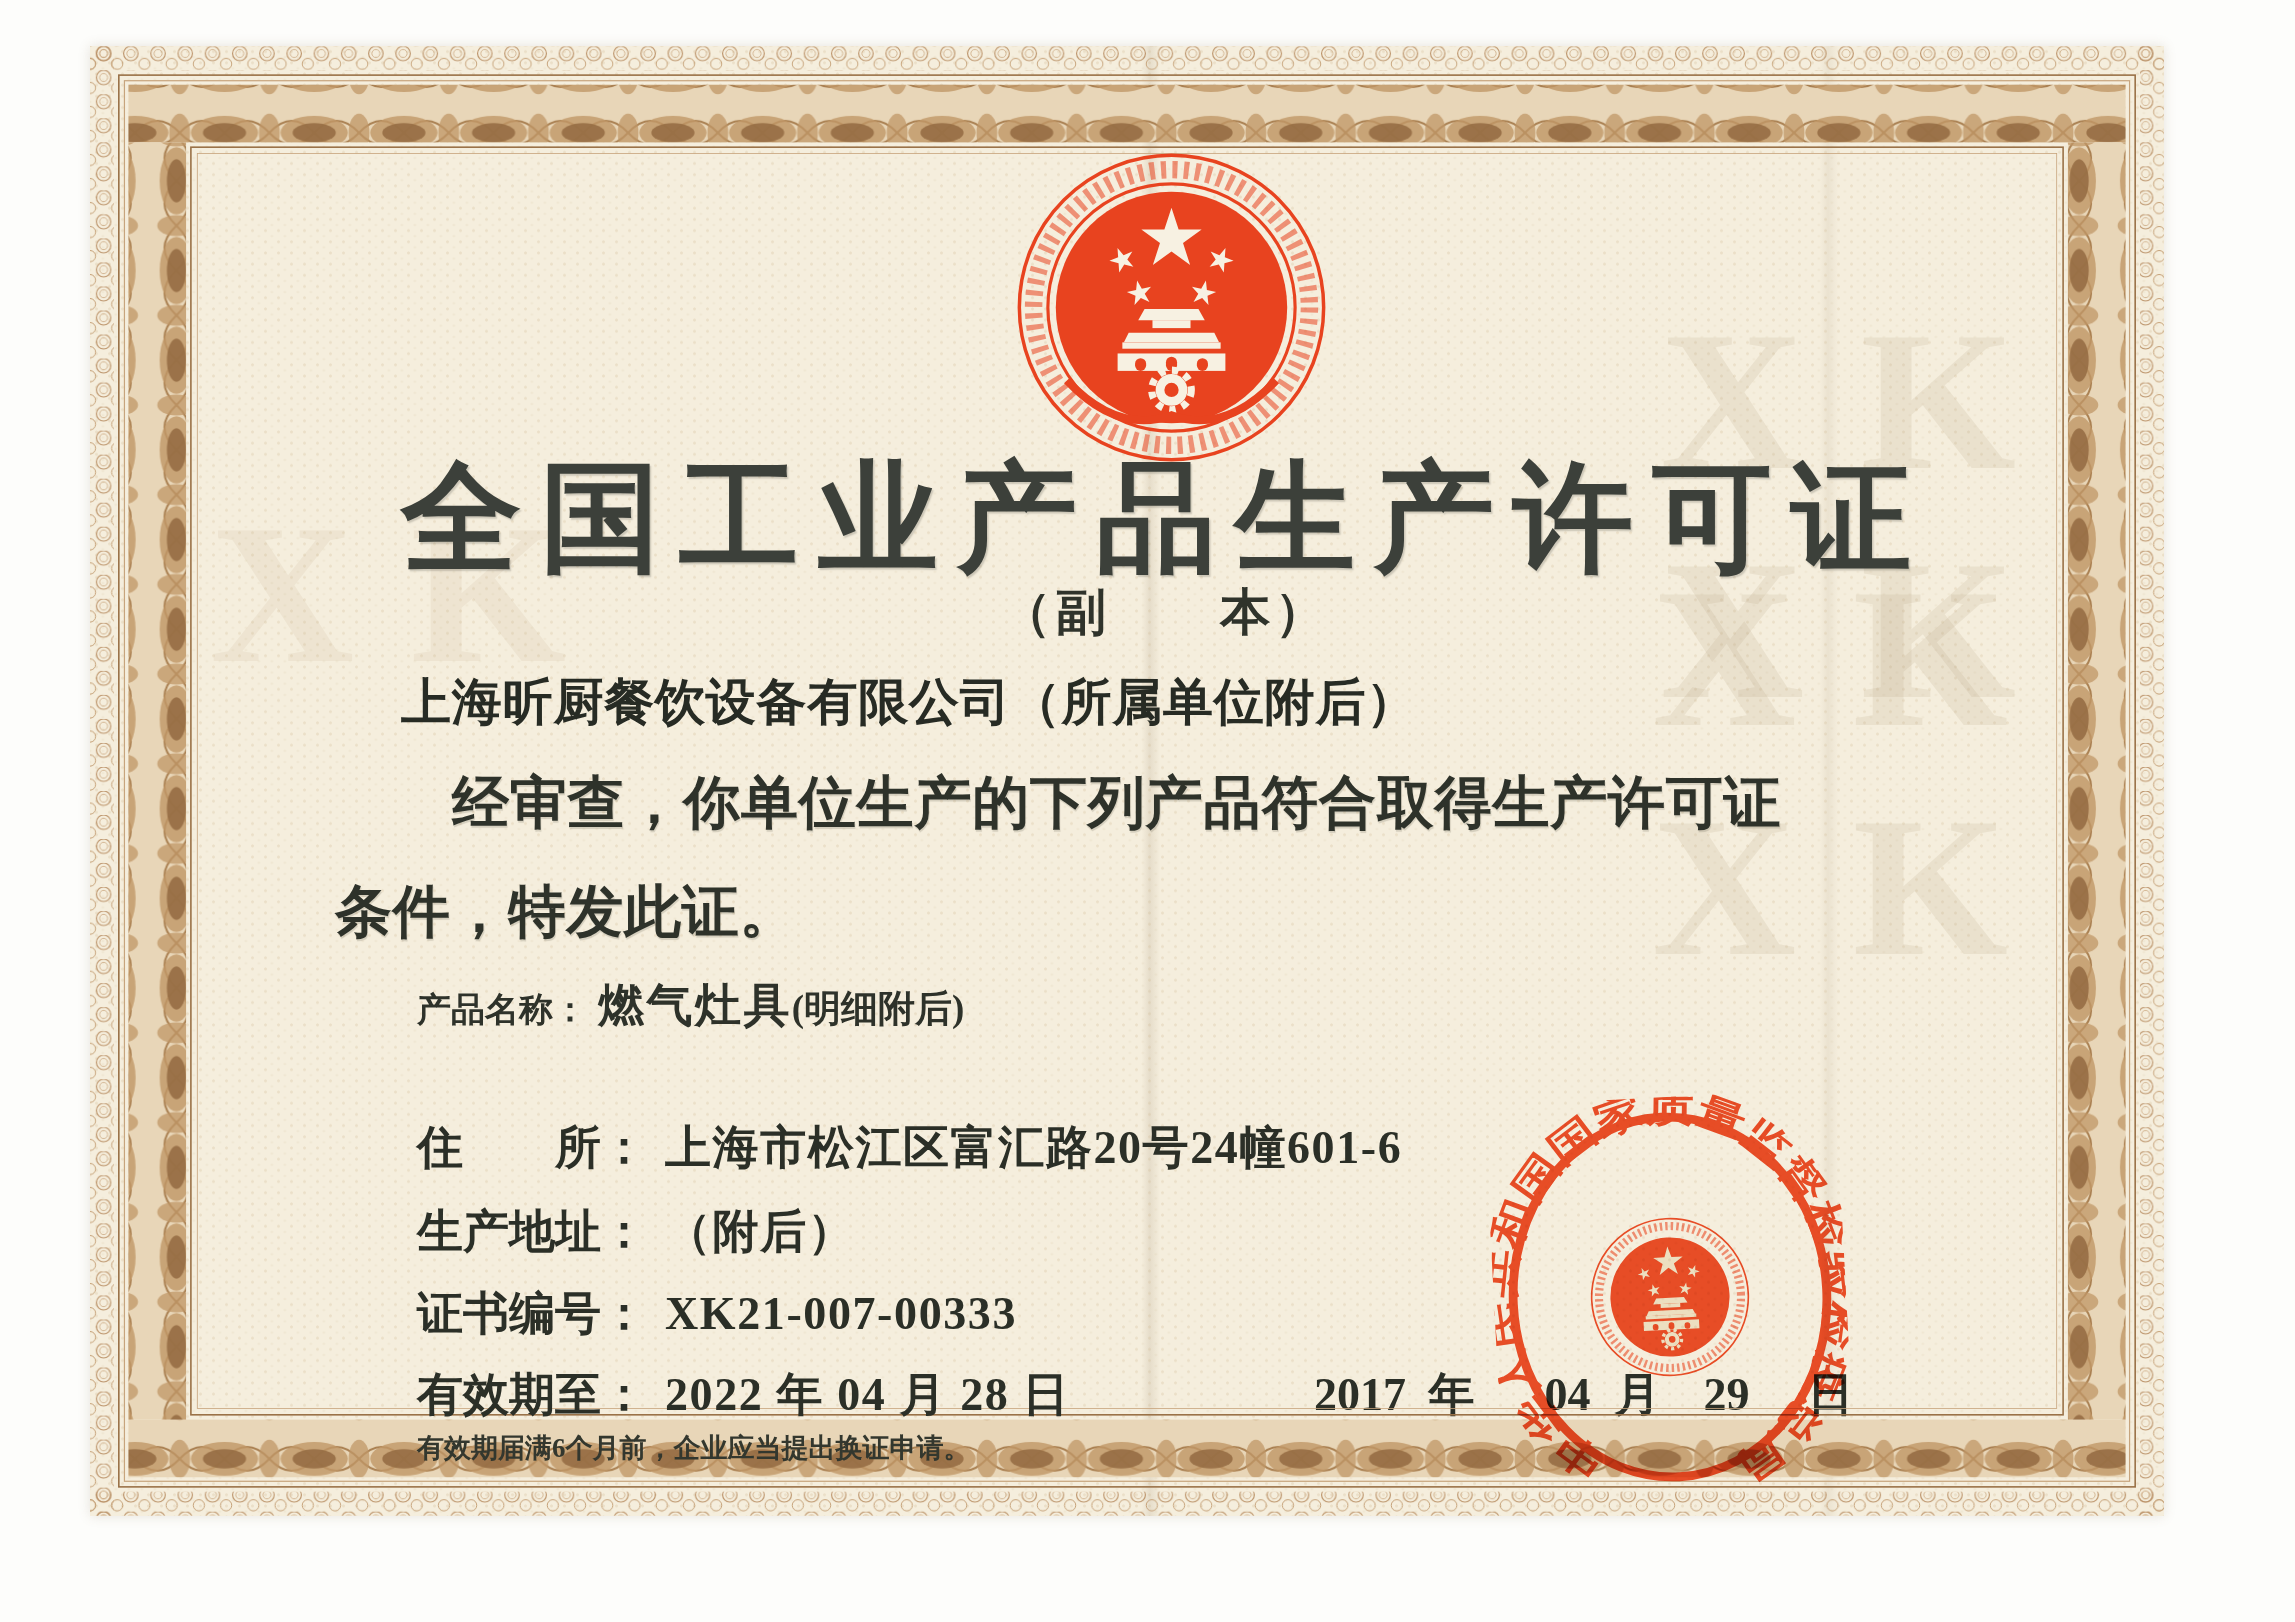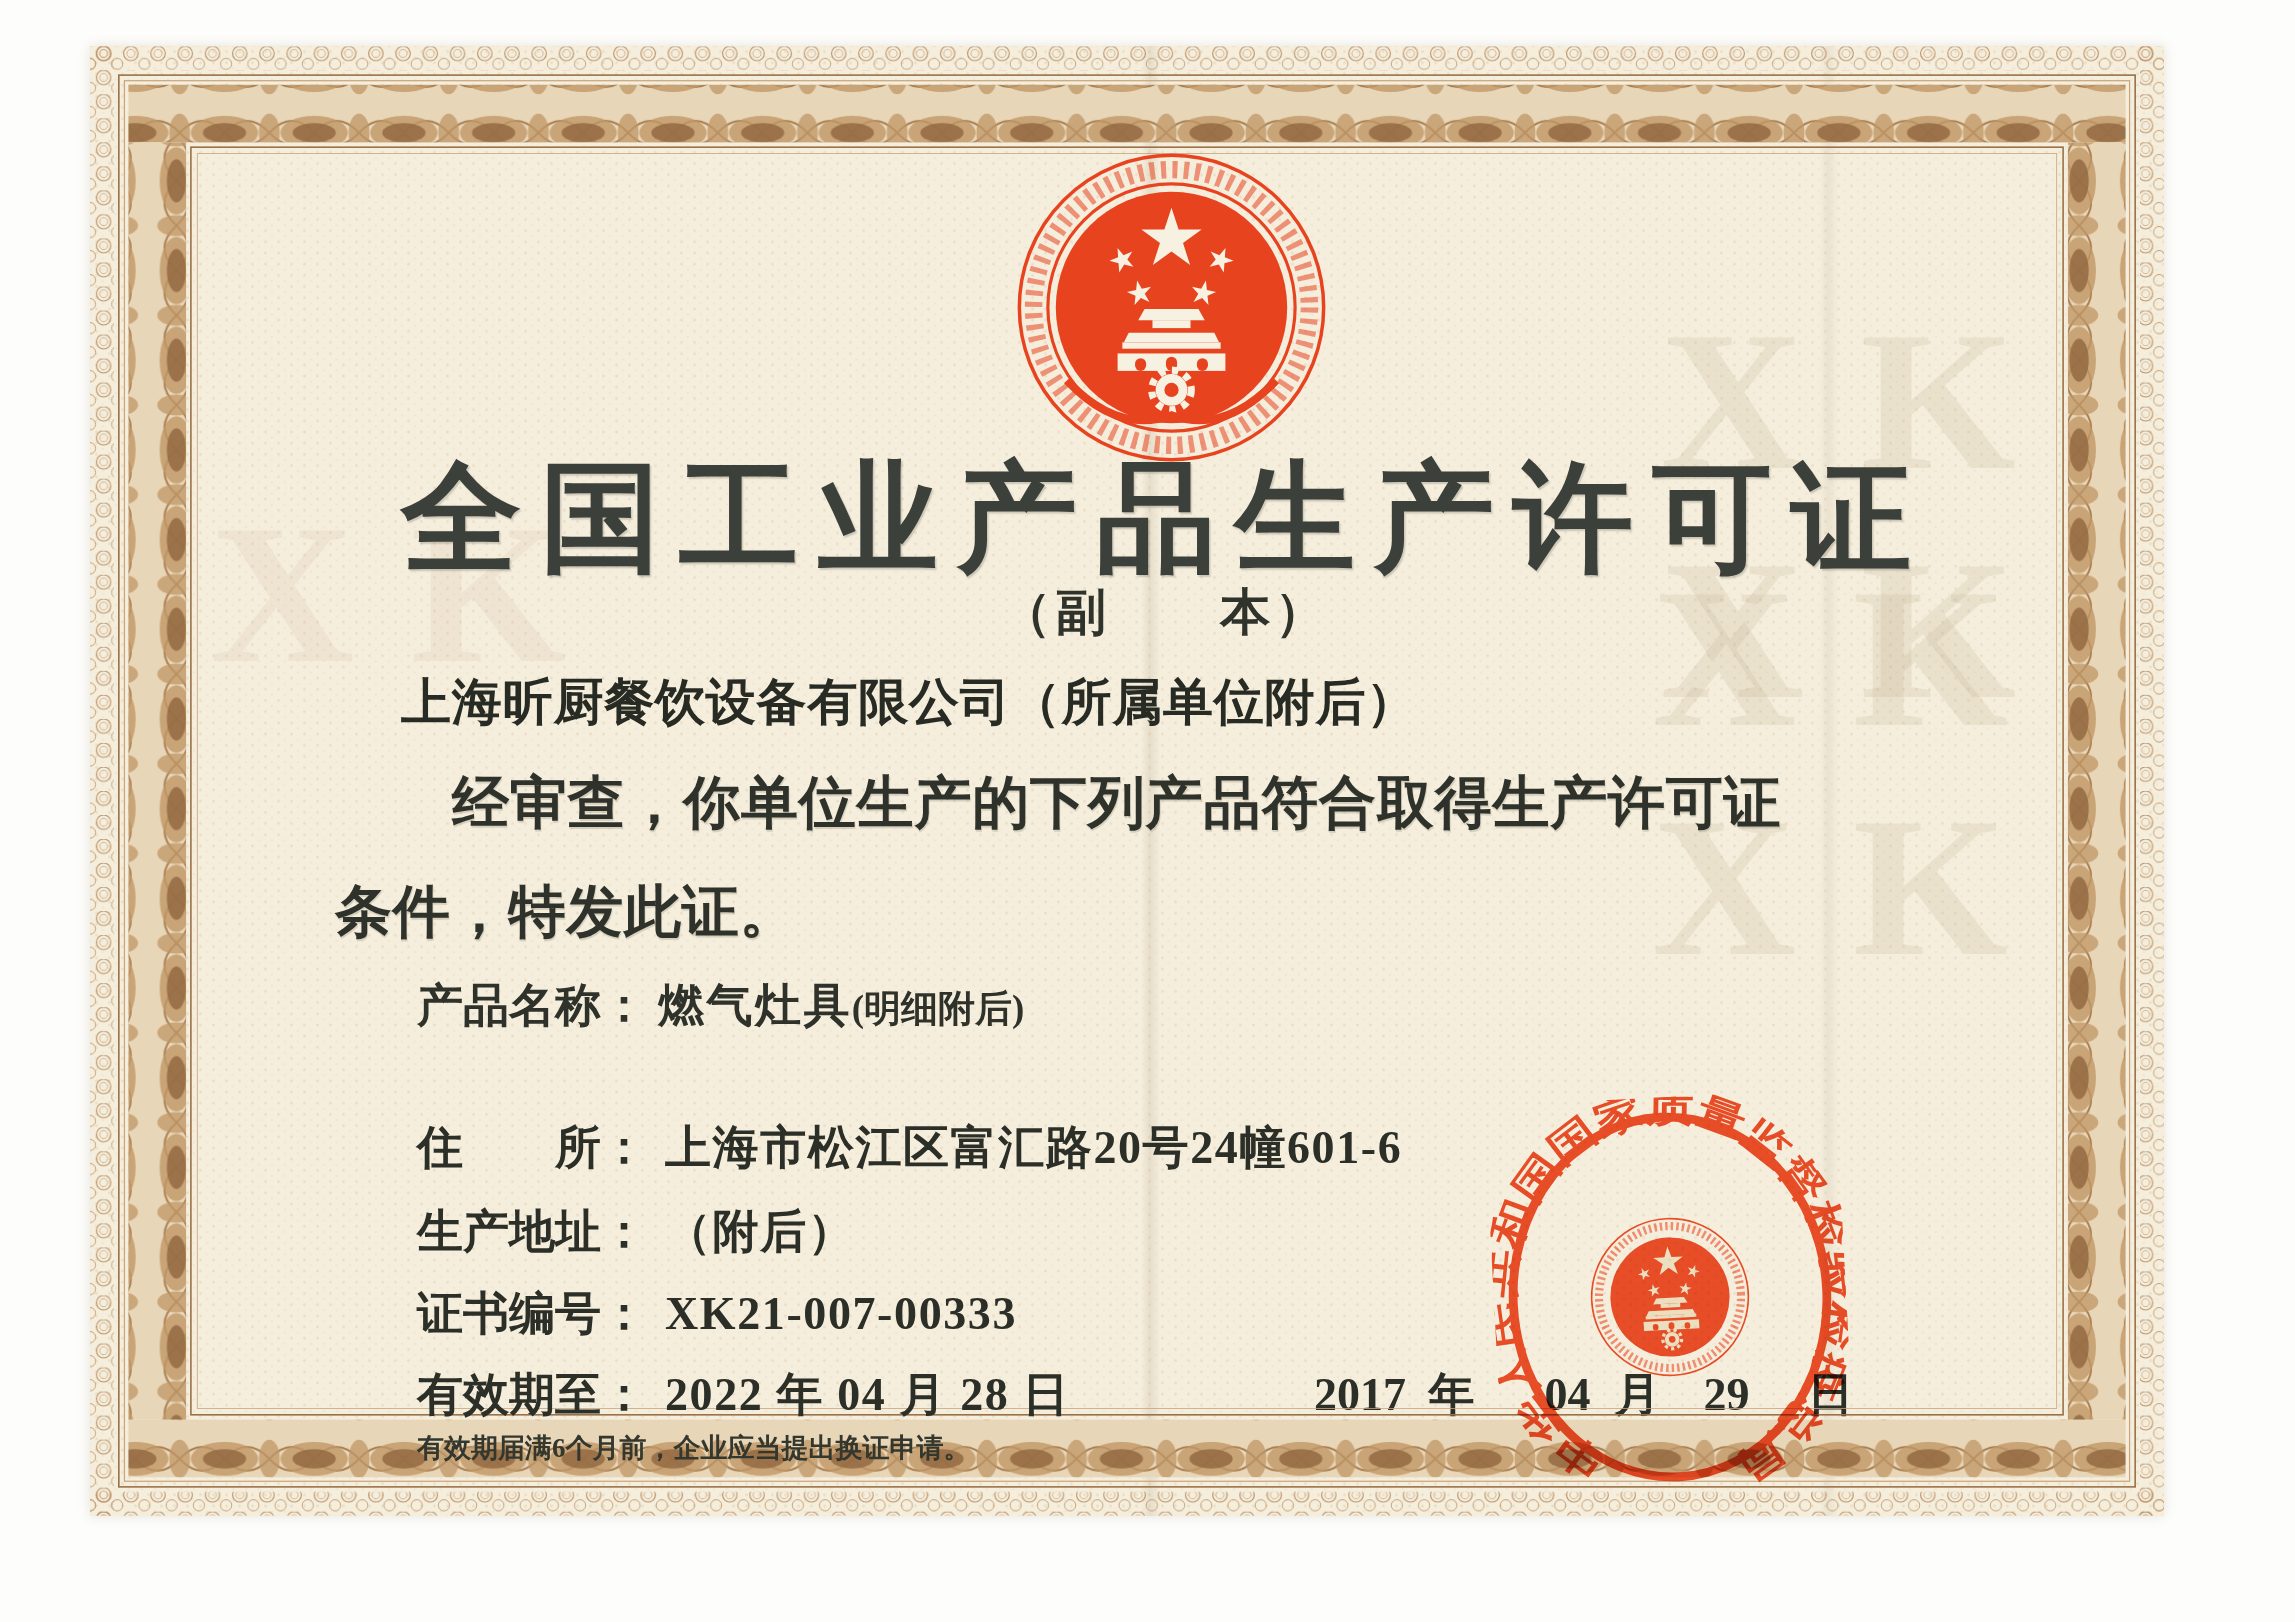--- a/index.html
+++ b/index.html
@@ -26,21 +26,21 @@
          z-index:10;text-shadow:1.6px 2.4px 1.6px rgba(60,58,48,.22);white-space:nowrap;}
   .subtitle{position:absolute;left:0;top:533px;width:100%;padding-left:77px;box-sizing:border-box;
          text-align:center;font-size:50px;font-weight:600;letter-spacing:4.8px;color:#2f332b;z-index:10;}
   .company{position:absolute;left:311px;top:623px;font-family:"Liberation Sans",sans-serif;
          font-size:50px;font-weight:700;color:#272b24;z-index:10;letter-spacing:0.8px;}
   .bodyline{position:absolute;font-size:57px;font-weight:700;color:#2e322a;z-index:10;
          letter-spacing:0.8px;text-shadow:0.8px 1.6px 0.8px rgba(70,66,52,.18);white-space:nowrap;text-align:center;}
   .b1{left:362px;top:719px;}
   .b2{left:245px;top:828px;}
   .product{position:absolute;left:327px;top:929px;z-index:10;color:#2e322a;white-space:nowrap;}
-  .product .lab{font-size:46px;font-weight:700;}
+  .product .lab{font-size:34px;font-weight:700;}
   .product .val{font-size:46px;font-weight:700;letter-spacing:2.4px;margin-left:11.2px;}
   .product .nt{font-size:37px;font-weight:700;}
   .frow{position:absolute;left:327px;z-index:10;color:#2b2f27;white-space:nowrap;}
   .frow .lab{font-size:46px;font-weight:700;display:inline-block;min-width:240px;}
   .frow .val{font-size:46px;font-weight:600;letter-spacing:1.6px;margin-left:8px;}
   .f0{top:1071px;} .f1{top:1155px;} .f2{top:1237px;} .f3{top:1318px;}
   .note{position:absolute;left:327px;top:1384px;font-size:27px;font-weight:600;color:#33372e;z-index:10;}
   .issue{position:absolute;left:1224px;top:1318px;z-index:3;color:#2b2f27;font-size:46px;
          font-weight:600;white-space:nowrap;}
   .issue .yu{margin-left:22.4px;} .issue .mo{margin-left:70px;} .issue .mu{margin-left:24px;}

